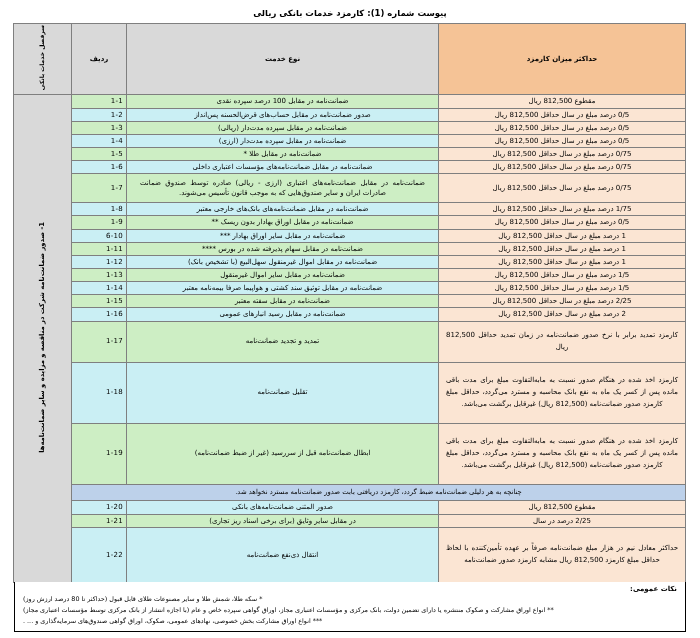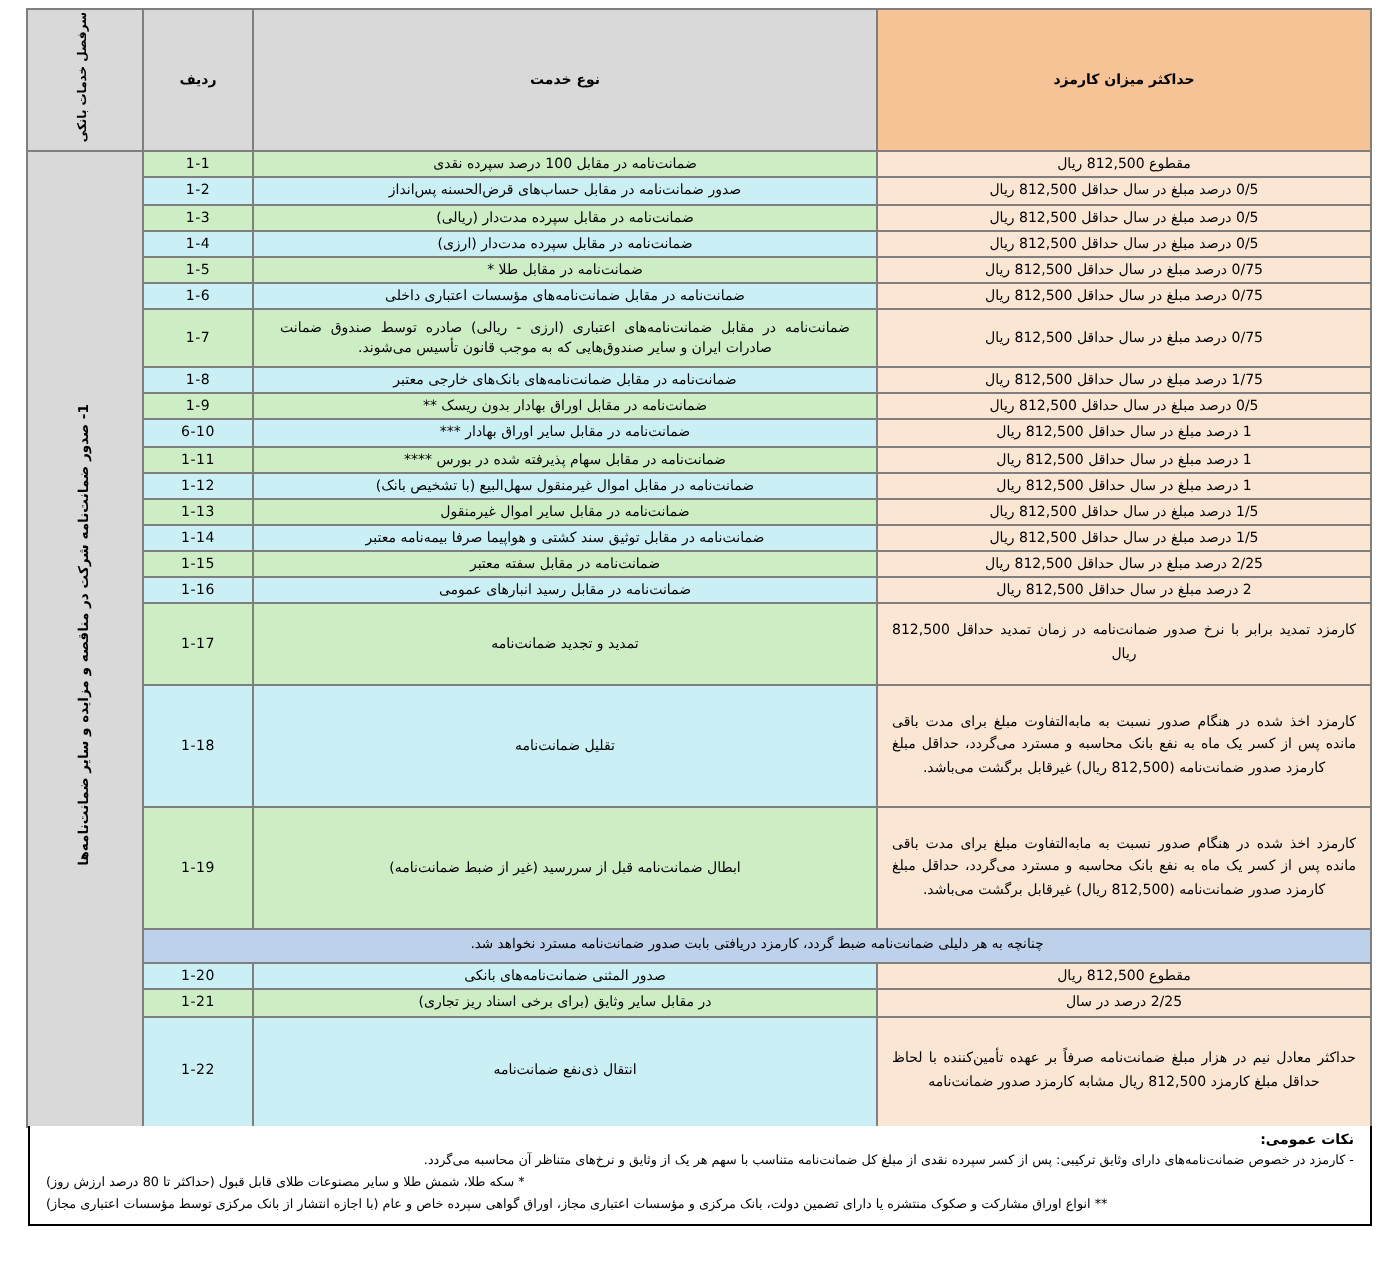--- a/index.html
+++ b/index.html
@@ -93,21 +93,20 @@
   td.svc-cell{
     text-align:center;
     font-size:7.2px;
   }
   td.svc-cell.justify{
     text-align:justify;
     text-align-last:center;
     padding:2px 13px;
   }
   td.no-cell{
-    text-align:center;
     font-size:7.4px;
     letter-spacing:0.3px;
   }
   .g-green{background:#cdeec4;}
   .g-blue{background:#caeff4;}
 
   tr.notice td{
     background:#bdd1ea;
     text-align:center;
     font-size:6.8px;
@@ -138,20 +137,21 @@
     white-space:nowrap;
     overflow:hidden;
   }
   .fn-line.center{text-align:left;}
 </style>
 </head>
 <body>
 
 <div class="page">
 
+  <div class="doc-title">پیوست شماره (1): کارمزد خدمات بانکی ریالی</div>
 
   <table class="fee">
     <colgroup>
       <col class="c-fee">
         <col class="c-svc">
         <col class="c-no">
         <col class="c-grp">
     </colgroup>
     <thead>
       <tr>
@@ -277,19 +277,19 @@
           <td class="fee-cell multi" style="height: 48px;">حداکثر معادل نیم در هزار مبلغ ضمانت‌نامه صرفاً بر عهده تأمین‌کننده با لحاظ حداقل مبلغ کارمزد 812,500 ریال مشابه کارمزد صدور ضمانت‌نامه</td>
           <td class="svc-cell g-blue">انتقال ذی‌نفع ضمانت‌نامه</td>
           <td class="no-cell g-blue">1-22</td>
         </tr>
       </tbody>
   </table>
 
   <div class="footnotes">
     <div class="fn-title">نکات عمومی:</div>
     <div>
-        <div class="fn-line">- کارمزد در خصوص ضمانت‌نامه‌های دارای وثایق ترکیبی: پس از کسر سپرده نقدی از مبلغ کل ضمانت‌نامه متناسب با سهم هر یک از وثایق و نرخ‌های متناظر آن محاسبه می‌گردد.</div>
         <div class="fn-line center">* سکه طلا، شمش طلا و سایر مصنوعات طلای قابل قبول (حداکثر تا 80 درصد ارزش روز)</div>
         <div class="fn-line center">** انواع اوراق مشارکت و صکوک منتشره یا دارای تضمین دولت، بانک مرکزی و مؤسسات اعتباری مجاز، اوراق گواهی سپرده خاص و عام (با اجازه انتشار از بانک مرکزی توسط مؤسسات اعتباری مجاز)</div>
+        <div class="fn-line center">*** انواع اوراق مشارکت بخش خصوصی، نهادهای عمومی، صکوک، اوراق گواهی صندوق‌های سرمایه‌گذاری و ... .</div>
       </div>
   </div>
 
 </div>
 
 </body></html>

